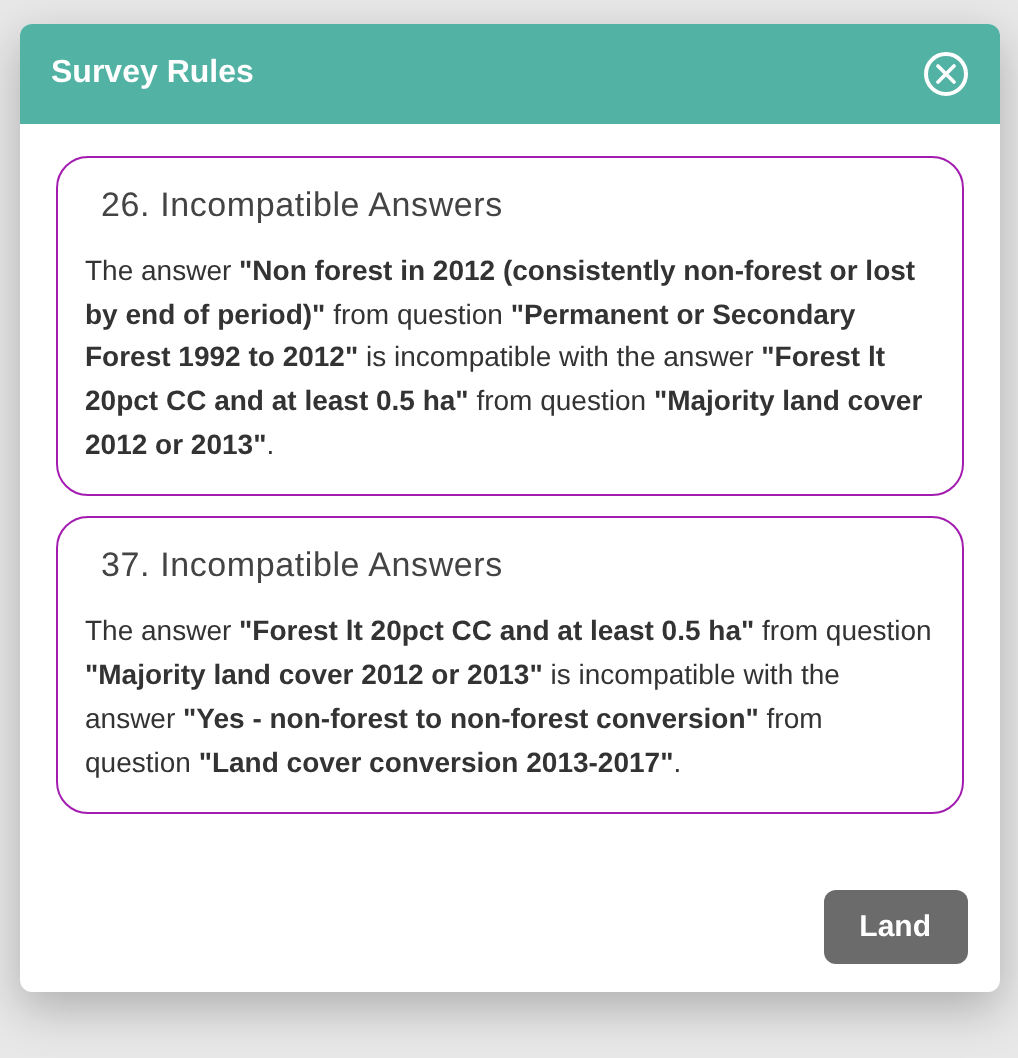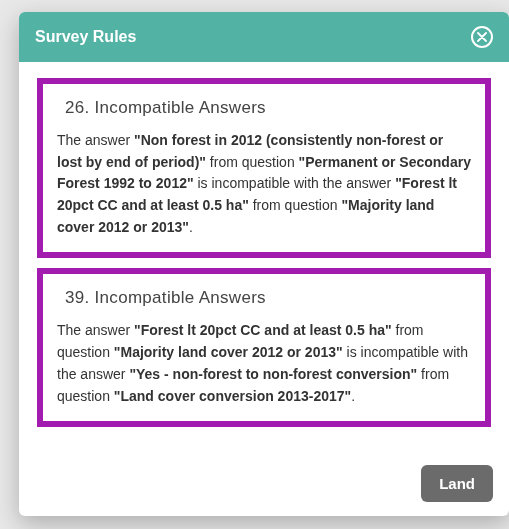--- a/index.html
+++ b/index.html
@@ -11,21 +11,21 @@
   }
   .bg-noise {
     position: absolute; inset: 0;
     background: #e8e8e8;
     color: #bbb;
     font-size: 14px;
     padding: 8px;
   }
   .modal-overlay {
     position: absolute; inset: 0;
-    display: flex; align-items: flex-start; justify-content: flex-end;
+    display: flex; align-items: flex-start; justify-content: center;
     padding-top: 12px;
   }
   .modal {
     width: 490px;
     background: #fff;
     border-radius: 6px;
     box-shadow: 0 8px 24px rgba(0,0,0,0.25);
     display: flex;
     flex-direction: column;
     max-height: 508px;
@@ -53,22 +53,22 @@
     line-height: 1;
     color: #fff;
     background: transparent;
   }
   .modal-body {
     padding: 16px 18px;
     overflow-y: auto;
     flex: 1;
   }
   .rule-card {
-    border: 6px solid #a21caf;
-    border-radius: 0;
+    border: 1px solid #a21caf;
+    border-radius: 16px;
     padding: 10px 14px 14px 14px;
     margin-bottom: 10px;
   }
   .rule-title {
     font-family: "Century Gothic", "Futura", "Avant Garde", sans-serif;
     font-size: 17px;
     font-weight: 400;
     color: #444;
     letter-spacing: 0.3px;
     margin: 4px 0 12px 8px;
@@ -119,21 +119,21 @@
         <div class="rule-title">
           <span>26</span>. <span>Incompatible Answers</span>
         </div>
         <div class="rule-text">
           <span>The answer </span><b>"Non forest in 2012 (consistently non-forest or lost by end of period)"</b><span> from question </span><b>"Permanent or Secondary Forest 1992 to 2012"</b><span> is incompatible with the answer </span><b>"Forest lt 20pct CC and at least 0.5 ha"</b><span> from question </span><b>"Majority land cover 2012 or 2013"</b><span>.</span>
         </div>
       </div>
 
       <div class="rule-card">
         <div class="rule-title">
-          <span>39</span>. <span>Incompatible Answers</span>
+          <span>37</span>. <span>Incompatible Answers</span>
         </div>
         <div class="rule-text">
           <span>The answer </span><b>"Forest lt 20pct CC and at least 0.5 ha"</b><span> from question </span><b>"Majority land cover 2012 or 2013"</b><span> is incompatible with the answer </span><b>"Yes - non-forest to non-forest conversion"</b><span> from question </span><b>"Land cover conversion 2013-2017"</b><span>.</span>
         </div>
       </div>
 
     </div>
 
     <div class="modal-footer">
       <button class="close-btn">Land</button>

